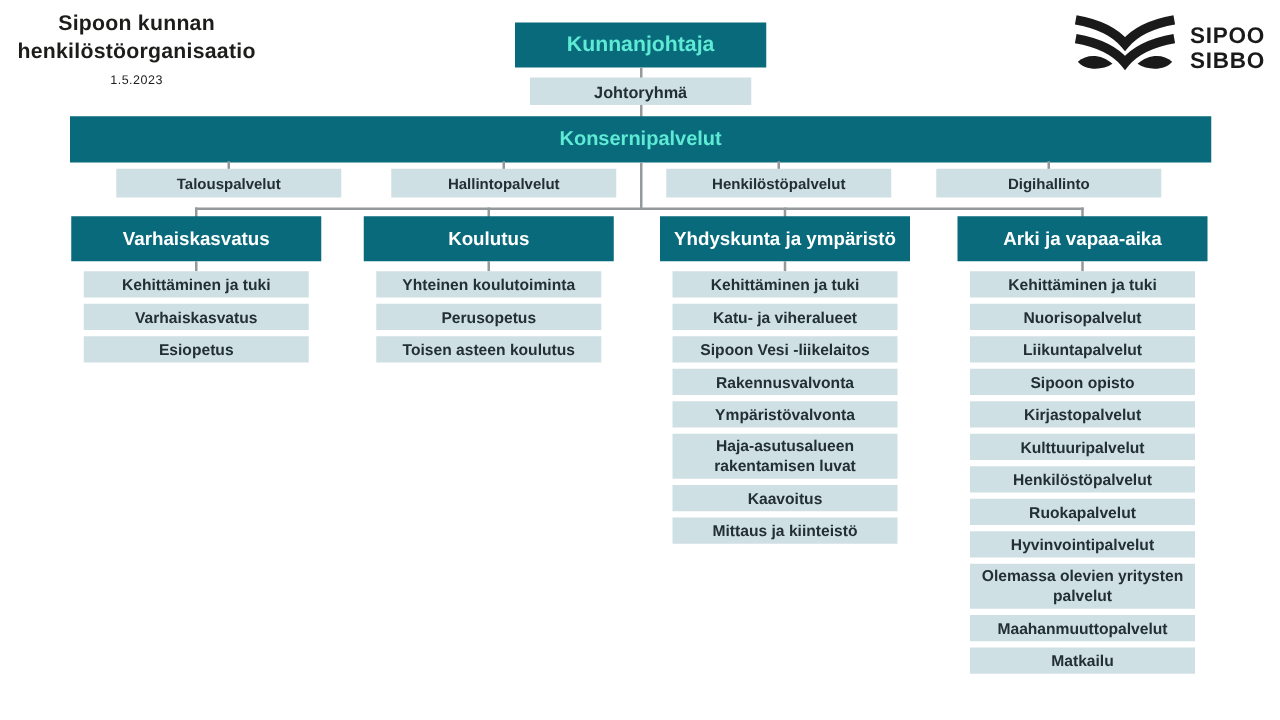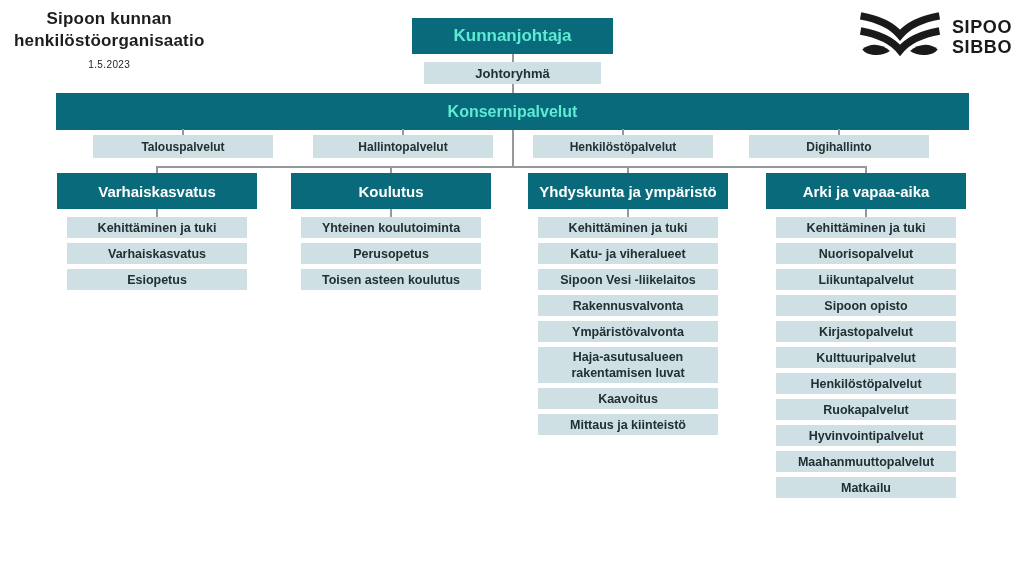--- a/index.html
+++ b/index.html
@@ -148,18 +148,19 @@
     <div class="items">
         <div class="item">Kehittäminen ja tuki</div>
         <div class="item">Nuorisopalvelut</div>
         <div class="item">Liikuntapalvelut</div>
         <div class="item">Sipoon opisto</div>
         <div class="item">Kirjastopalvelut</div>
         <div class="item">Kulttuuripalvelut</div>
         <div class="item">Henkilöstöpalvelut</div>
         <div class="item">Ruokapalvelut</div>
         <div class="item">Hyvinvointipalvelut</div>
+        <div class="item">Olemassa olevien yritysten palvelut</div>
         <div class="item">Maahanmuuttopalvelut</div>
         <div class="item">Matkailu</div>
       </div>
   </div>
 
 </div>
 
 </body></html>

